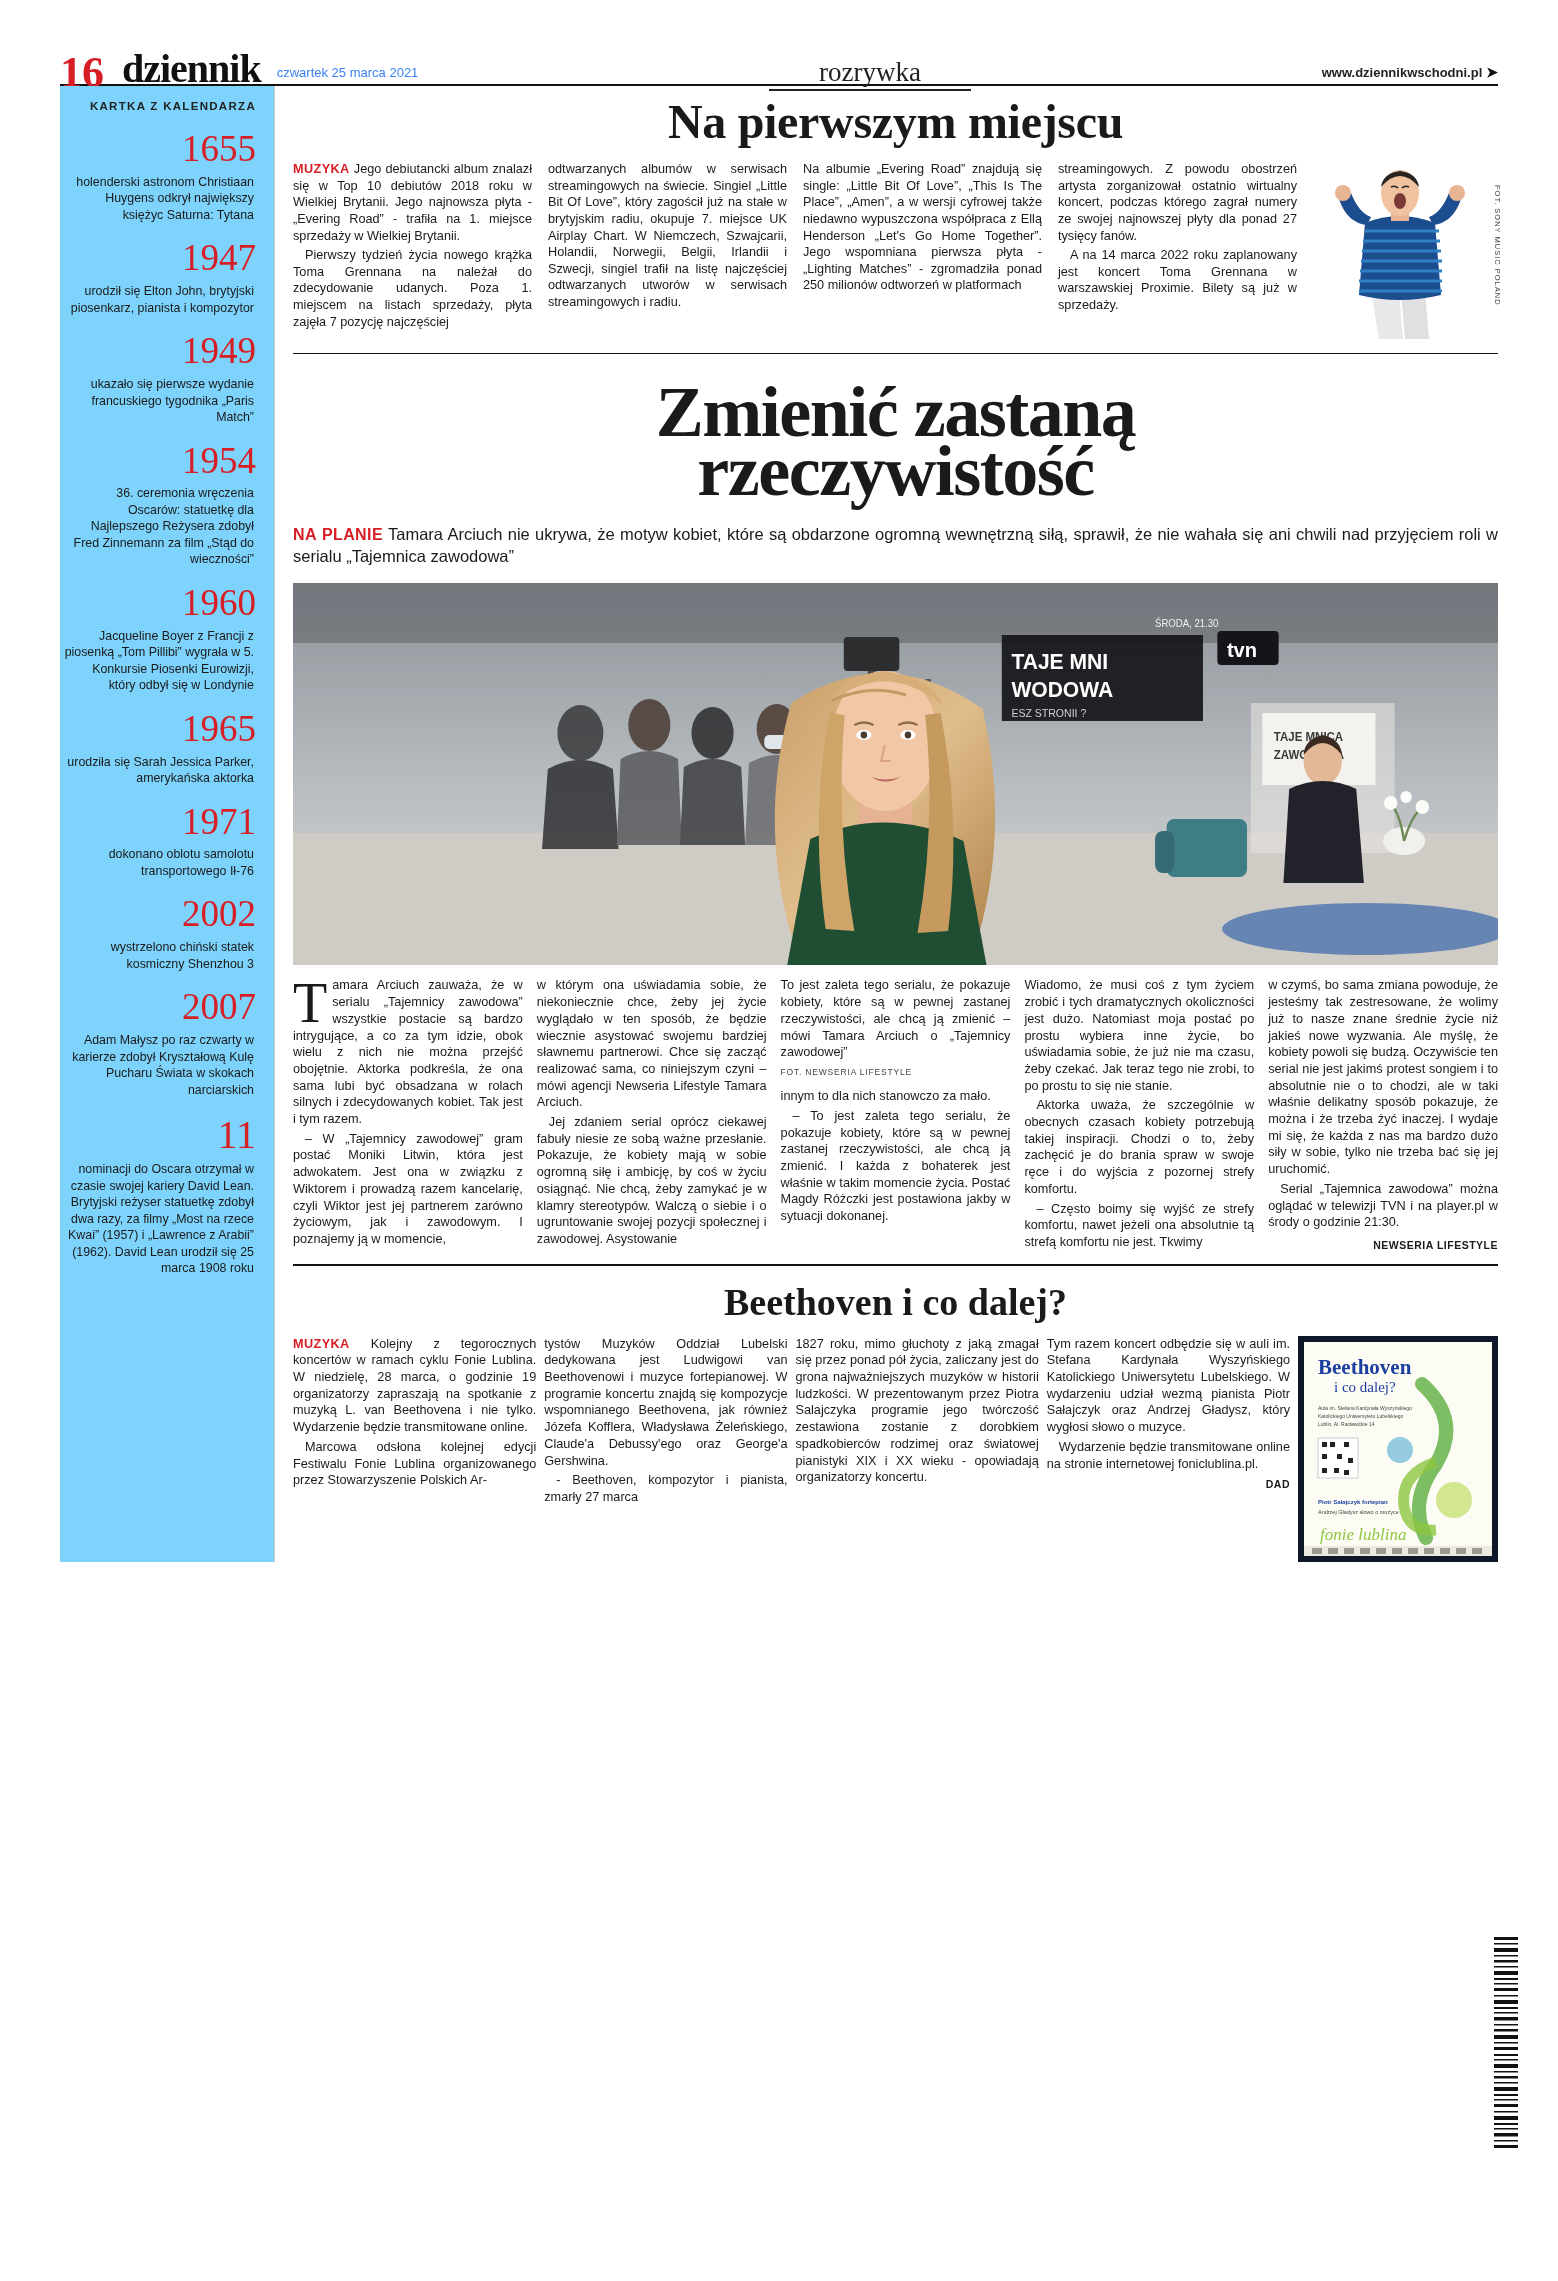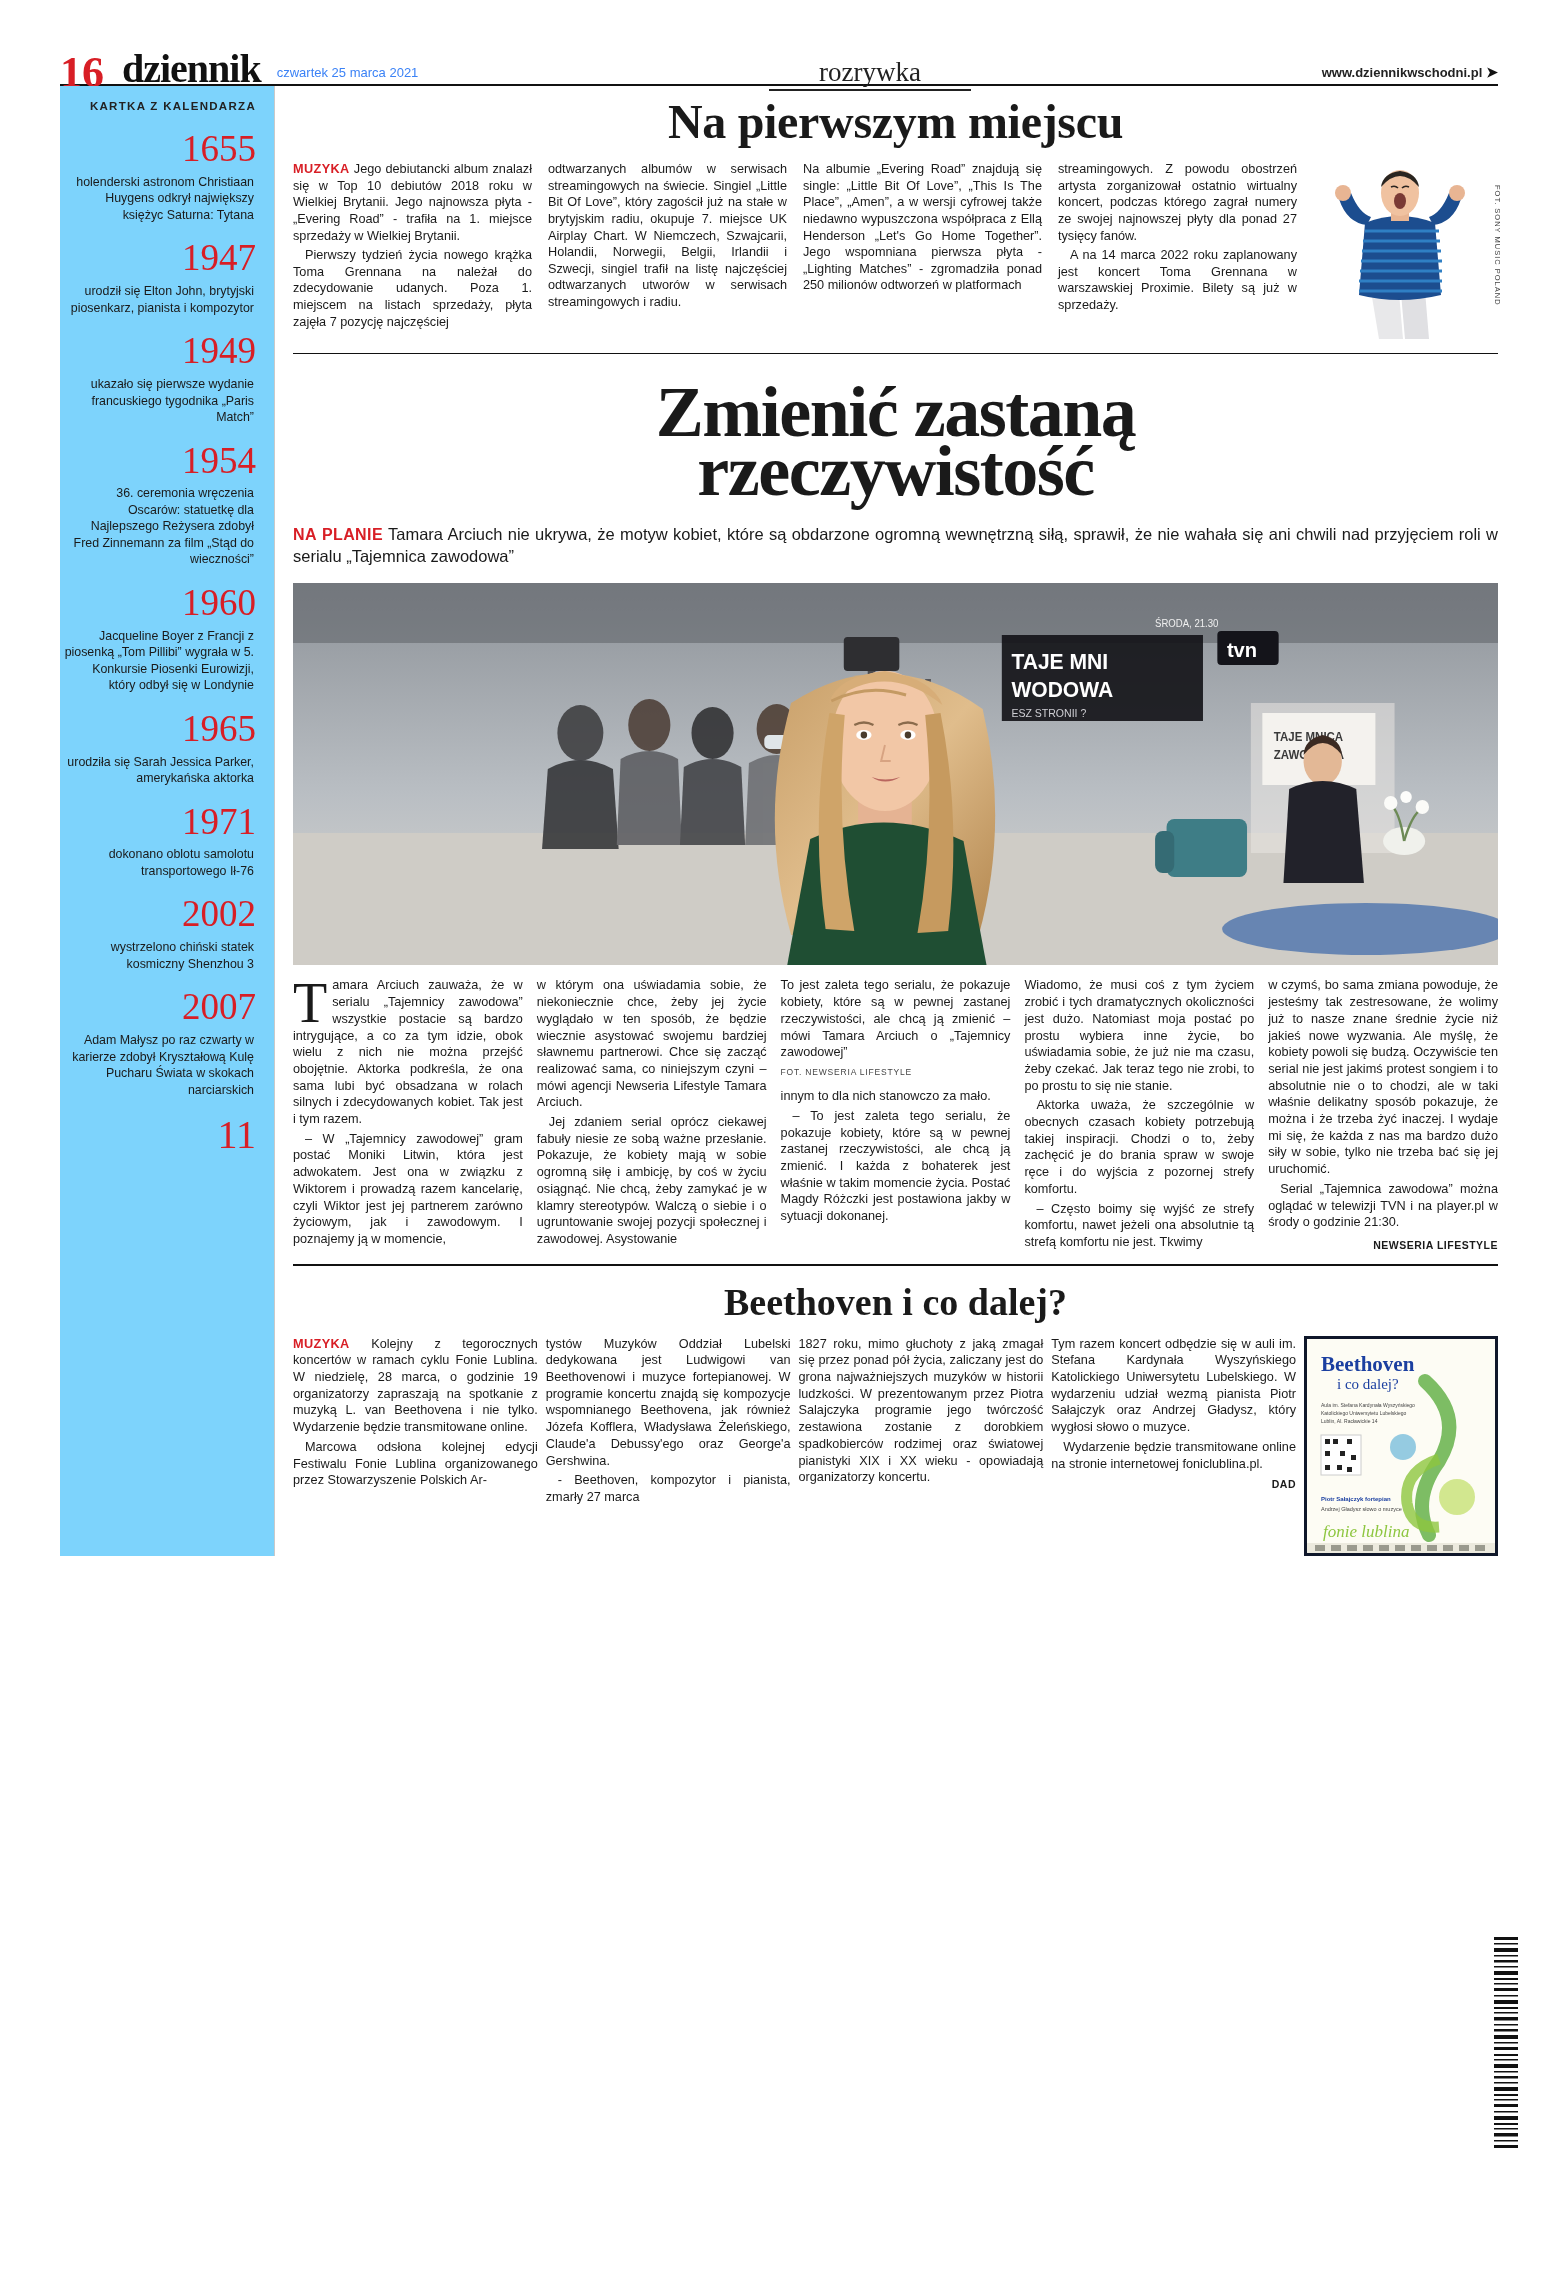--- a/index.html
+++ b/index.html
@@ -285,21 +285,21 @@
   }
   .bcol p { margin: 0 0 3px 0; text-indent: 12px; }
   .bcol p.first { text-indent: 0; }
   .poster-col {
     flex: 0 0 188px;
   }
   .poster {
     width: 188px;
     height: 214px;
     background: #0ea5e9;
-    border: 3px solid #0f172a;
+    border: 6px solid #0f172a;
     position: relative;
     overflow: hidden;
   }
   .sign {
     font-size: 10.5px;
     font-weight: bold;
     text-align: right;
     margin-top: 6px;
     letter-spacing: 0.5px;
   }
@@ -375,20 +375,21 @@
       <div>
         <div class="cal-year">2002</div>
         <div class="cal-text">wystrzelono chiński statek kosmiczny Shenzhou 3</div>
       </div>
       <div>
         <div class="cal-year">2007</div>
         <div class="cal-text">Adam Małysz po raz czwarty w karierze zdobył Kryształową Kulę Pucharu Świata w skokach narciarskich</div>
       </div>
       <div>
         <div class="cal-year small">11</div>
+        <div class="cal-text">nominacji do Oscara otrzymał w czasie swojej kariery David Lean. Brytyjski reżyser statuetkę zdobył dwa razy, za filmy „Most na rzece Kwai” (1957) i „Lawrence z Arabii” (1962). David Lean urodził się 25 marca 1908 roku</div>
       </div>
     </div>
 
     <div class="main">
 
       <h1 class="top-headline">Na pierwszym miejscu</h1>
       <div class="top-cols">
         <div class="col">
           <p class="first"><span class="kicker">MUZYKA</span> <span>Jego debiutancki album znalazł się w Top 10 debiutów 2018 roku w Wielkiej Brytanii. Jego najnowsza płyta - „Evering Road” - trafiła na 1. miejsce sprzedaży w Wielkiej Brytanii.</span></p>
           <p>Pierwszy tydzień życia nowego krążka Toma Grennana na należał do zdecydowanie udanych. Poza 1. miejscem na listach sprzedaży, płyta zajęła 7 pozycję najczęściej</p>

